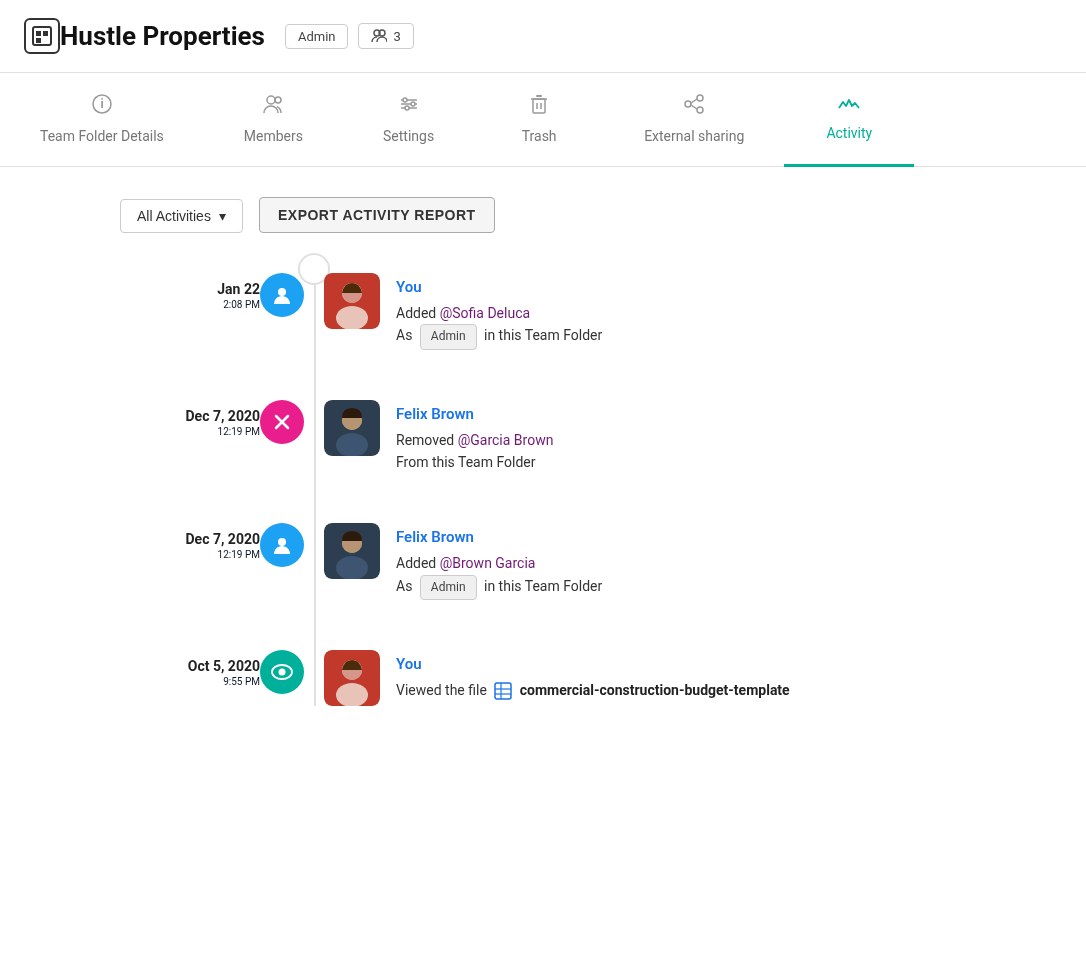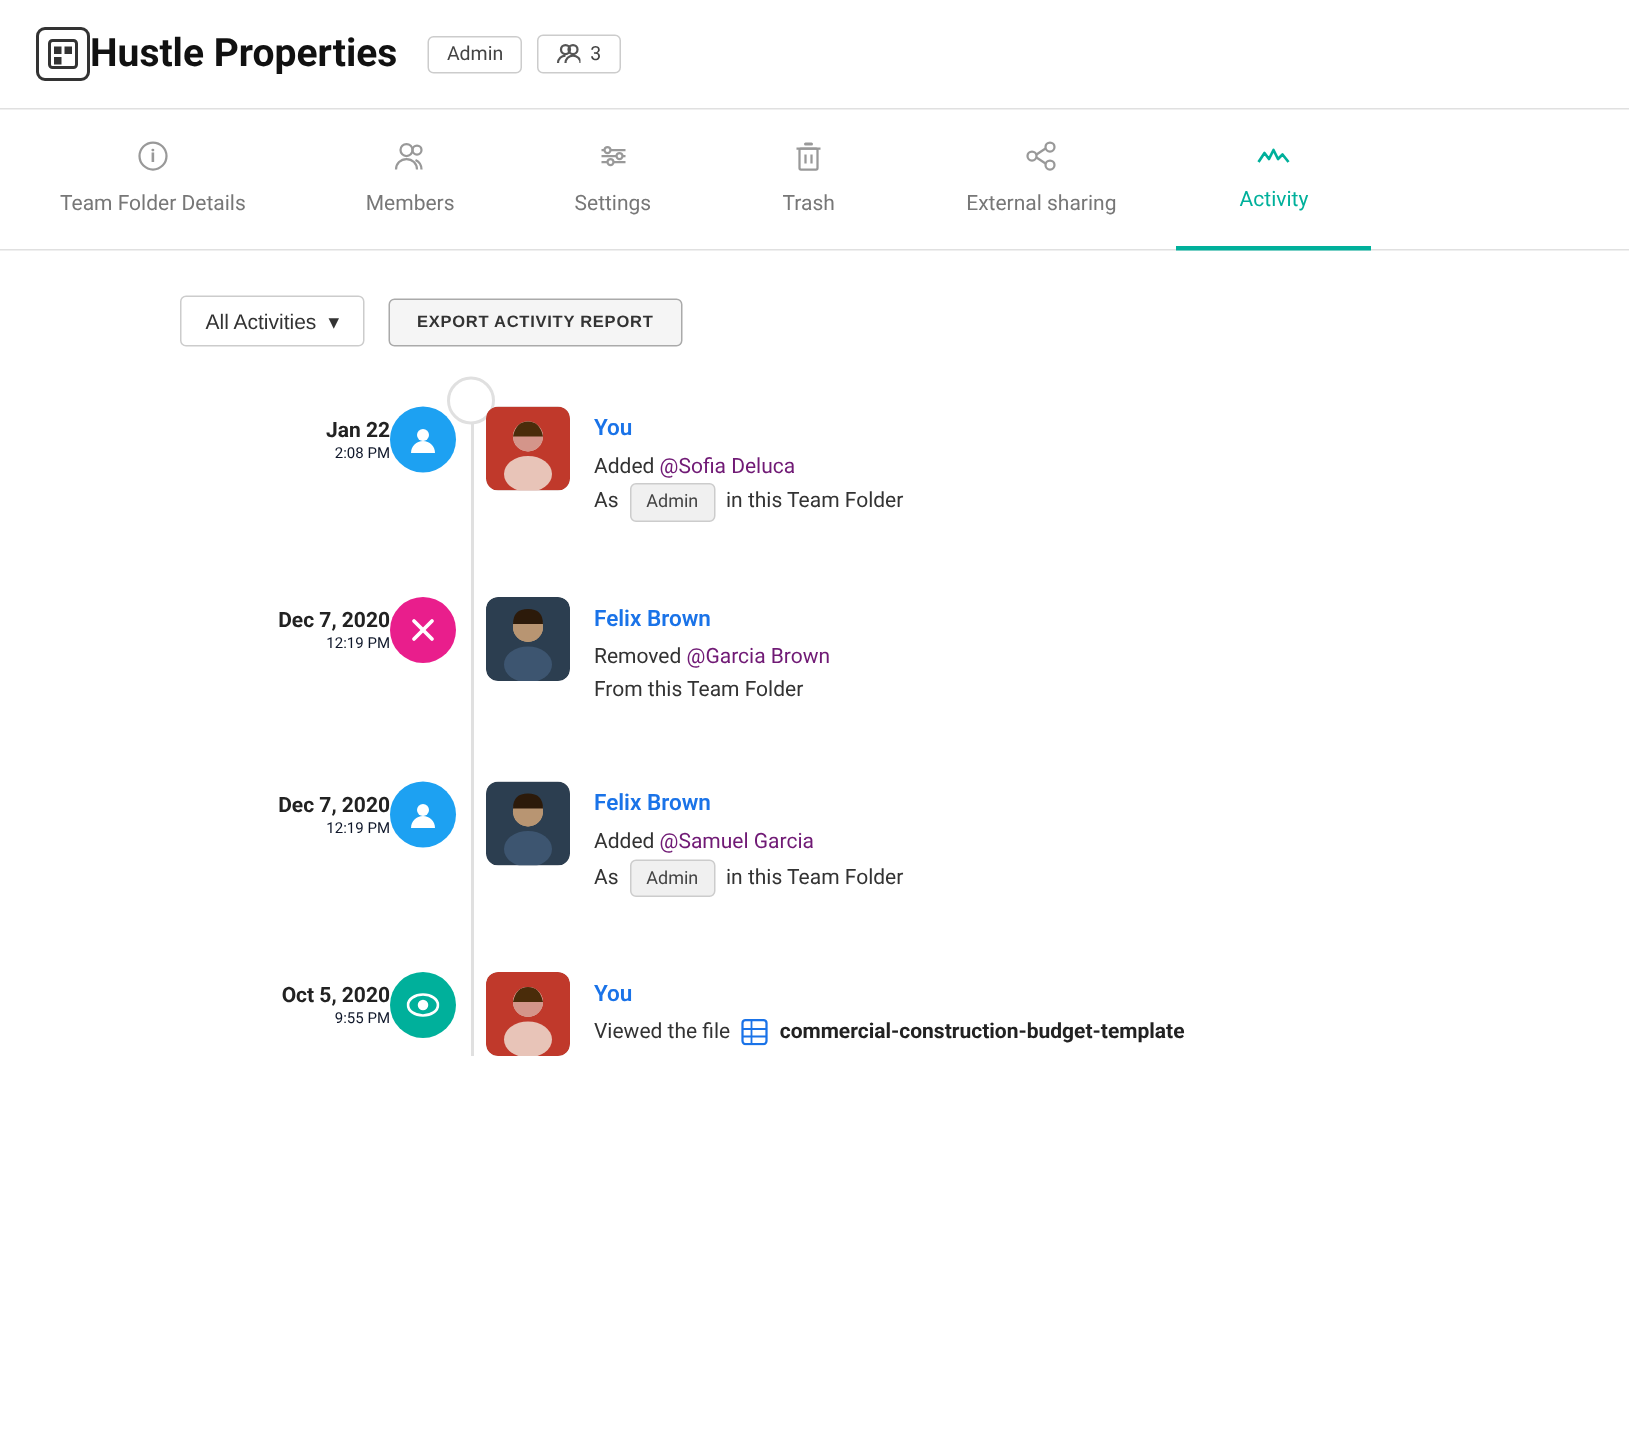--- a/index.html
+++ b/index.html
@@ -48,21 +48,21 @@
 
     
     .toolbar { display: flex; align-items: flex-end; gap: 16px; margin-bottom: 40px; margin-left: 60px; }
     .filter-btn {
       display: flex; align-items: center; gap: 8px;
       border: 1px solid #ccc; border-radius: 4px; padding: 8px 16px;
       font-size: 14px; cursor: pointer; background: #fff; color: #333;
     }
     .export-btn {
       border: 1px solid #aaa; border-radius: 4px; padding: 9px 18px;
-      font-size: 11px; font-weight: 600; cursor: pointer; background: #f5f5f5; color: #333;
+      font-size: 14px; font-weight: 600; cursor: pointer; background: #f5f5f5; color: #333;
       letter-spacing: 0.5px;
     }
 
     
     .timeline { position: relative; }
 
     
     .timeline-line {
       position: absolute; left: 254px; top: 0; bottom: 0;
       width: 2px; background: #e0e0e0;
@@ -296,21 +296,21 @@
           <rect width="56" height="56" rx="8" fill="#2c3e50"></rect>
           <circle cx="28" cy="20" r="10" fill="#c8a882"></circle>
           <ellipse cx="28" cy="45" rx="16" ry="12" fill="#3d5570"></ellipse>
           <circle cx="28" cy="20" r="10" fill="#b89572"></circle>
           <path d="M18 18 Q18 8 28 8 Q38 8 38 18" fill="#2c1a0a"></path>
         </svg>
       </div>
       <div class="activity-content">
         <a class="activity-actor">Felix Brown</a>
         <div class="activity-text">
-          Added <span class="mention">@Samuel Garcia</span>
+          Added <span class="mention">@Brown Garcia</span>
           <br>
           As <span class="role-badge">Admin</span> in this Team Folder
         </div>
       </div>
     </div>
 
     <div class="activity-item">
       <div class="activity-date">
         <div class="date">Oct 5, 2020</div>
         <div class="time">9:55 PM</div>

